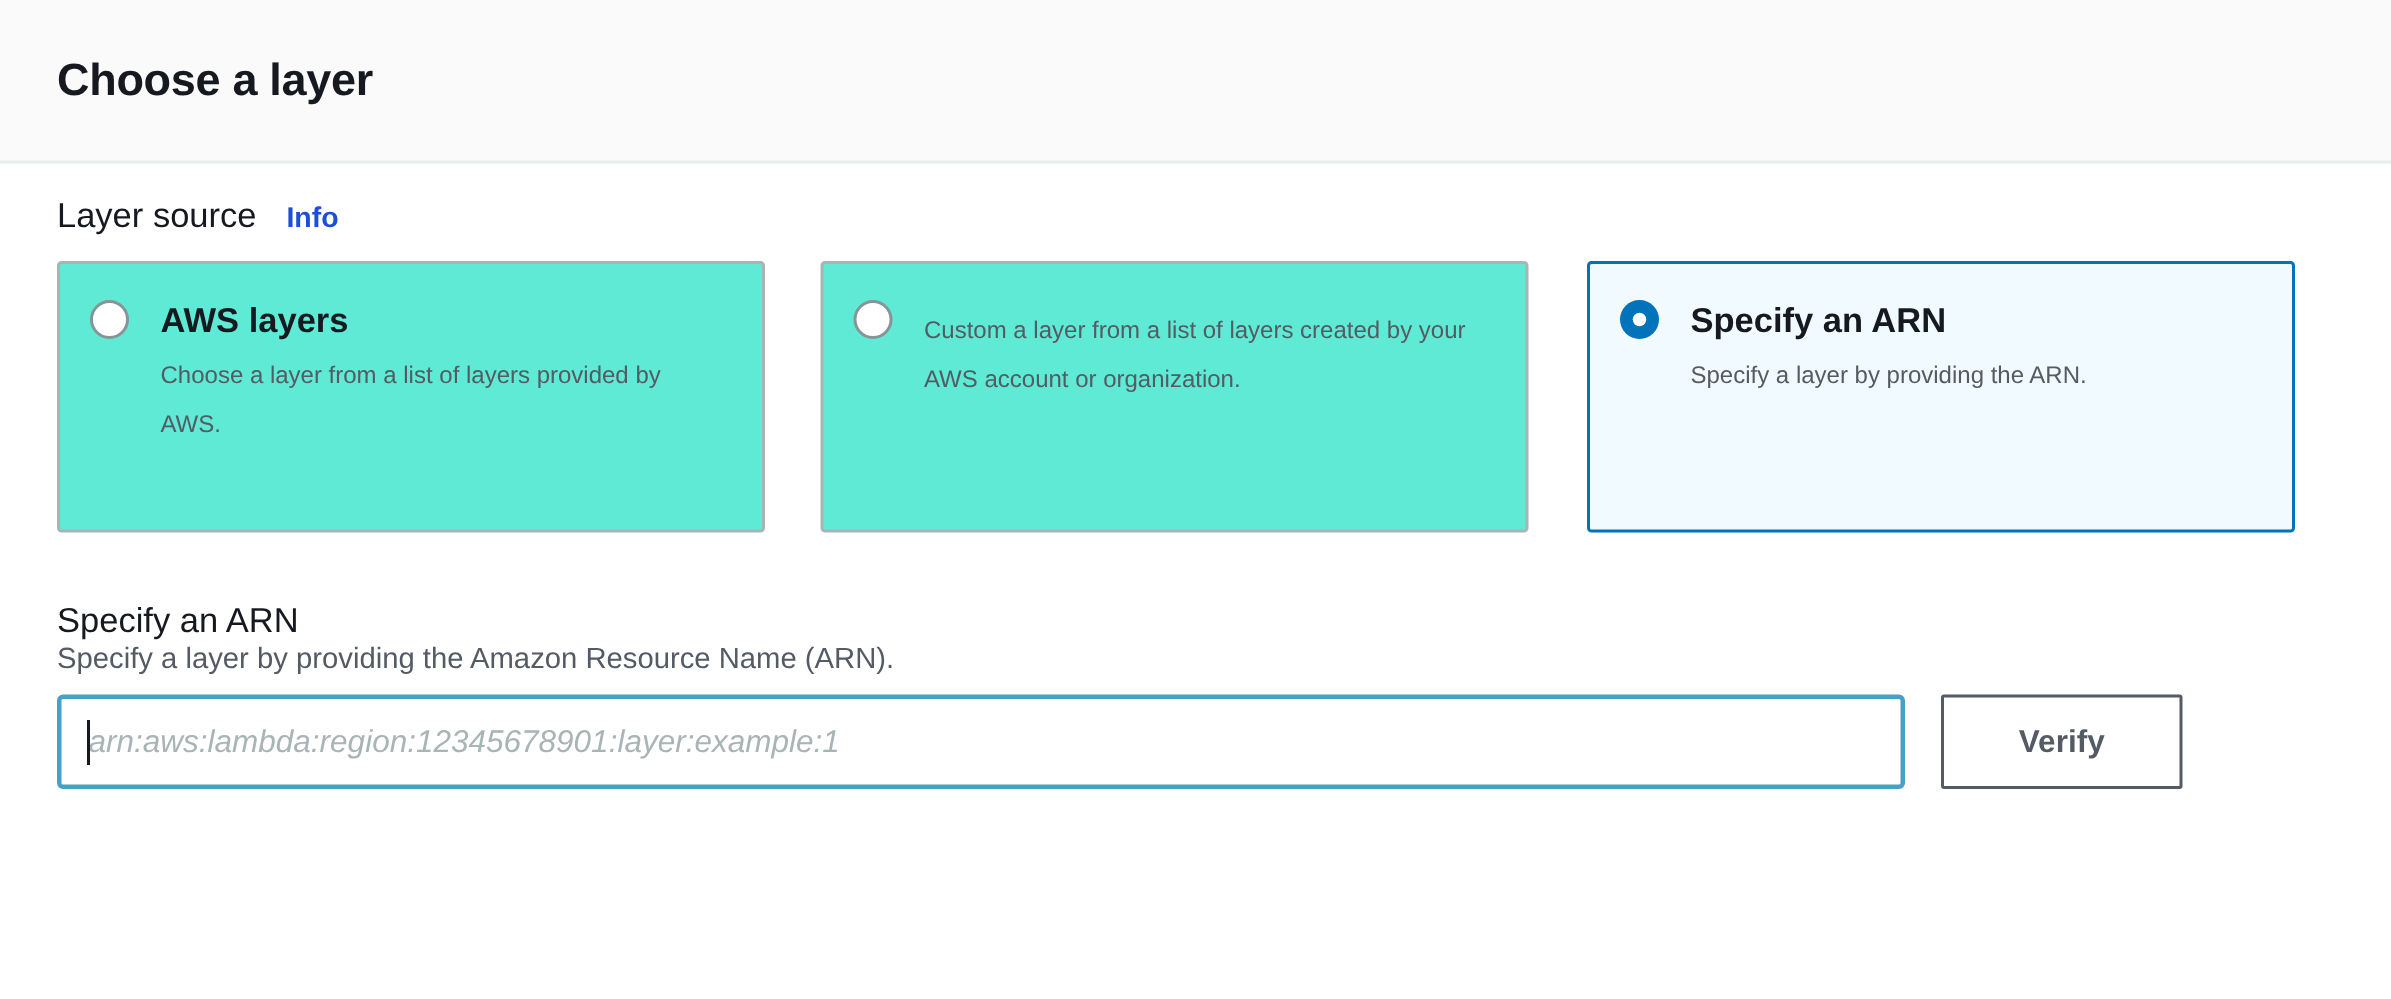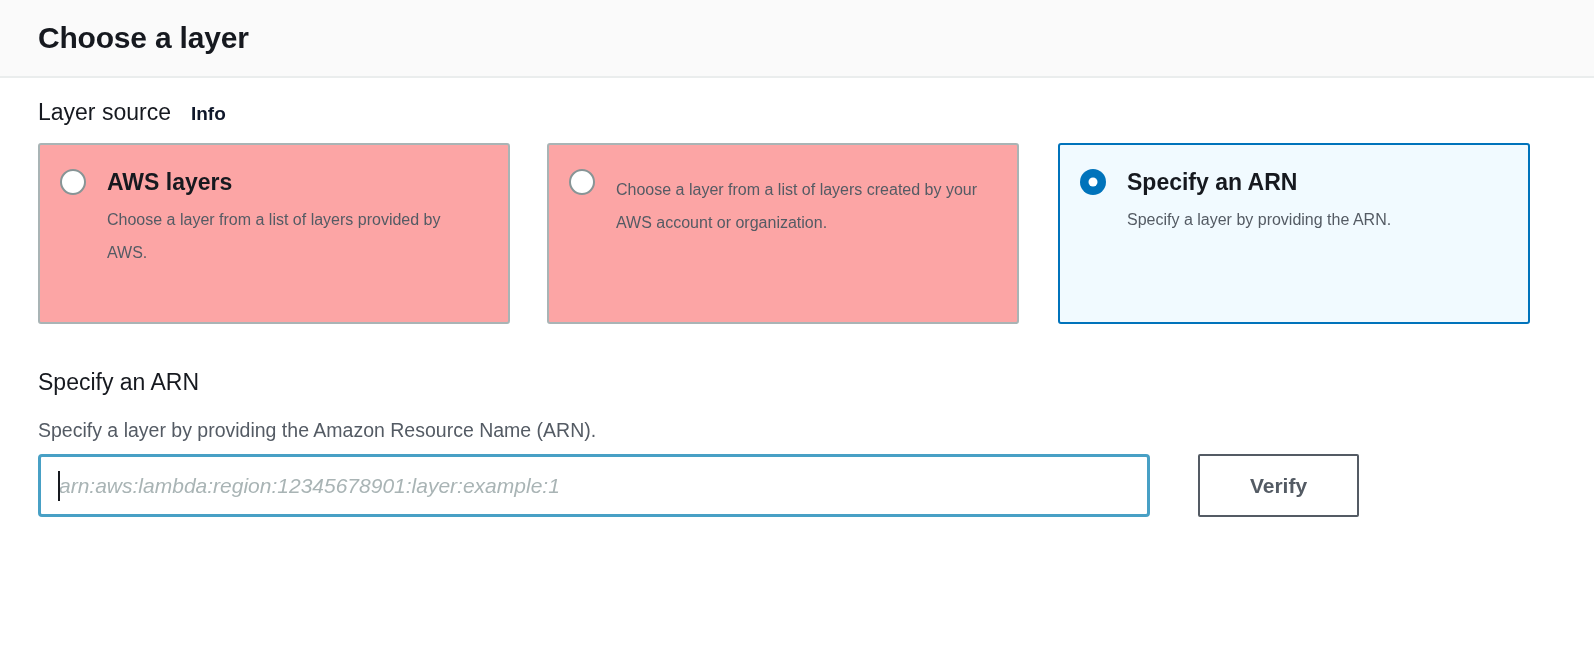--- a/index.html
+++ b/index.html
@@ -5,63 +5,63 @@
   * { margin: 0; padding: 0; box-sizing: border-box; }
   html, body {
     width: 1594px; height: 666px;
     background: #ffffff;
     font-family: "Liberation Sans", sans-serif;
     color: #16191f;
     overflow: hidden;
   }
   
   .header {
-    height: 78px;
+    height: 109px;
     background: #fafafa;
     border-bottom: 2px solid #eaeded;
     display: flex;
     align-items: center;
     padding-left: 38px;
   }
   .page-title {
     font-size: 30px;
     font-weight: 700;
     color: #16191f;
     letter-spacing: -0.2px;
   }
   
   .main { padding: 21px 38px 0 38px; }
 
   .label-row { display: flex; align-items: baseline; }
   .section-label { font-size: 23px; color: #16191f; }
   .info-link {
     font-size: 19px;
     font-weight: 700;
-    color: #0f172a;
+    color: #1d4ed8;
     margin-left: 20px;
     text-decoration: none;
     cursor: pointer;
   }
   .section-desc {
     margin-top: 9px;
     font-size: 19.5px;
     line-height: 33px;
     color: #545b64;
     max-width: 1472px;
   }
   .text-link { color: #0073bb; text-decoration: none; cursor: pointer; }
 
   
   .cards { display: flex; margin-top: 17px; }
   .card {
     width: 472px;
     height: 181px;
     border: 2px solid #a9b4b5;
     border-radius: 3px;
-    background: #fca5a5;
+    background: #5eead4;
     padding: 22px 24px 0 20px;
     display: grid;
     grid-template-columns: 26px 1fr;
     column-gap: 21px;
     align-content: start;
     cursor: pointer;
   }
   .card + .card { margin-left: 37px; }
   .card:last-child { margin-left: 39px; }
   .card.selected {
@@ -99,28 +99,28 @@
     margin-top: 6px;
     font-size: 16px;
     line-height: 33px;
     color: #545b64;
   }
 
   
   .arn-section { margin-top: 45px; }
   .arn-heading { font-size: 23px; color: #16191f; }
   .arn-desc {
-    margin-top: 23px;
+    margin-top: 1px;
     font-size: 19.5px;
     color: #545b64;
   }
   .arn-row { display: flex; margin-top: 12px; align-items: flex-start; }
   .arn-input-wrap { position: relative; }
   .arn-input {
-    width: 1112px;
+    width: 1232px;
     height: 63px;
     border: 3px solid #48a0c5;
     border-radius: 4px;
     padding: 0 18px;
     font-family: "Liberation Sans", sans-serif;
     font-size: 21px;
     color: #16191f;
     outline: none;
     background: #ffffff;
   }
@@ -129,21 +129,21 @@
     color: #a9b4b5;
     opacity: 1;
   }
   .caret {
     position: absolute;
     left: 20px; top: 17px;
     width: 2px; height: 30px;
     background: #16191f;
   }
   .verify-btn {
-    margin-left: 48px;
+    margin-left: 24px;
     width: 161px;
     height: 63px;
     background: #ffffff;
     border: 2px solid #545b64;
     border-radius: 2px;
     font-family: "Liberation Sans", sans-serif;
     font-size: 21px;
     font-weight: 700;
     color: #545b64;
     cursor: pointer;
@@ -167,21 +167,21 @@
   <div class="cards">
 
     <div class="card">
       <span class="radio"><span class="radio-dot"></span></span>
       <span class="card-title">AWS layers</span>
       <span class="card-desc">Choose a layer from a list of layers provided by AWS.</span>
     </div>
 
     <div class="card">
       <span class="radio"><span class="radio-dot"></span></span>
-      <span class="card-desc">Choose a layer from a list of layers created by your AWS account or organization.</span>
+      <span class="card-desc">Custom a layer from a list of layers created by your AWS account or organization.</span>
     </div>
 
     <div class="card selected">
       <span class="radio checked">
           <span class="radio-dot"></span>
         </span>
       <span class="card-title">Specify an ARN</span>
       <span class="card-desc">Specify a layer by providing the ARN.</span>
     </div>
 

